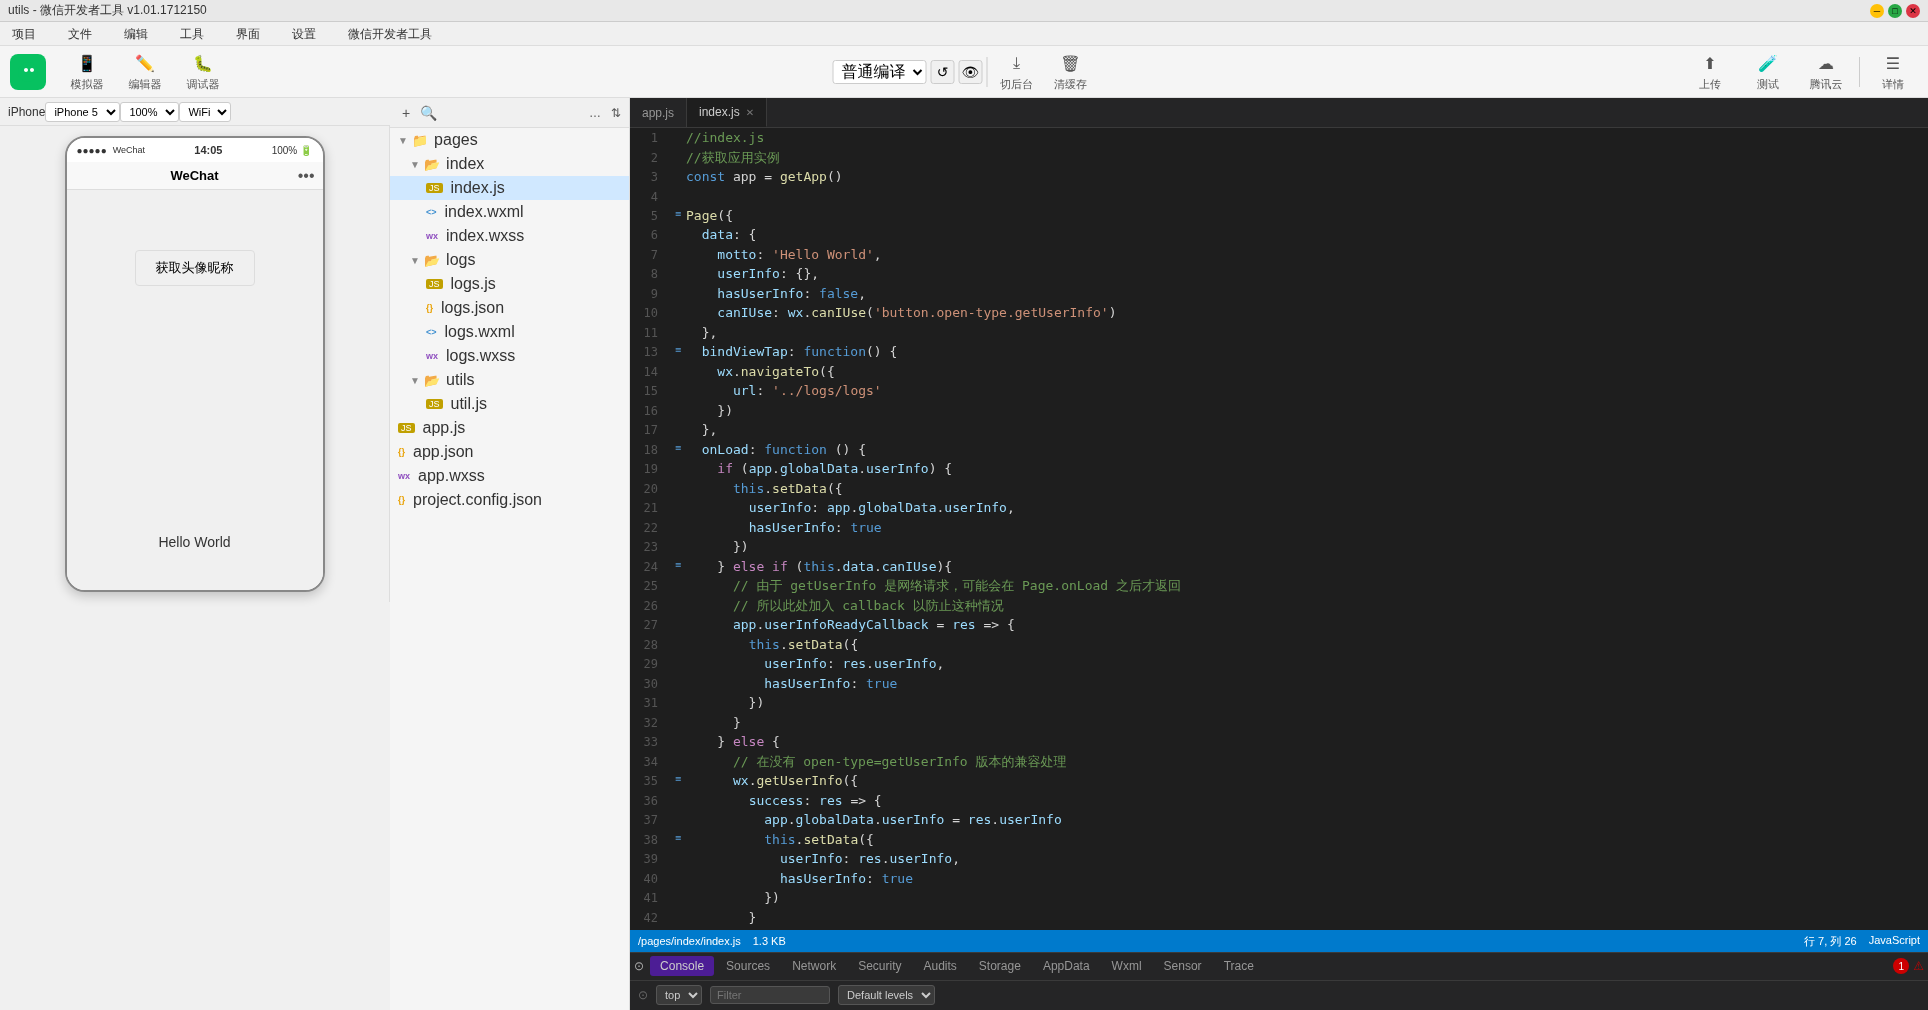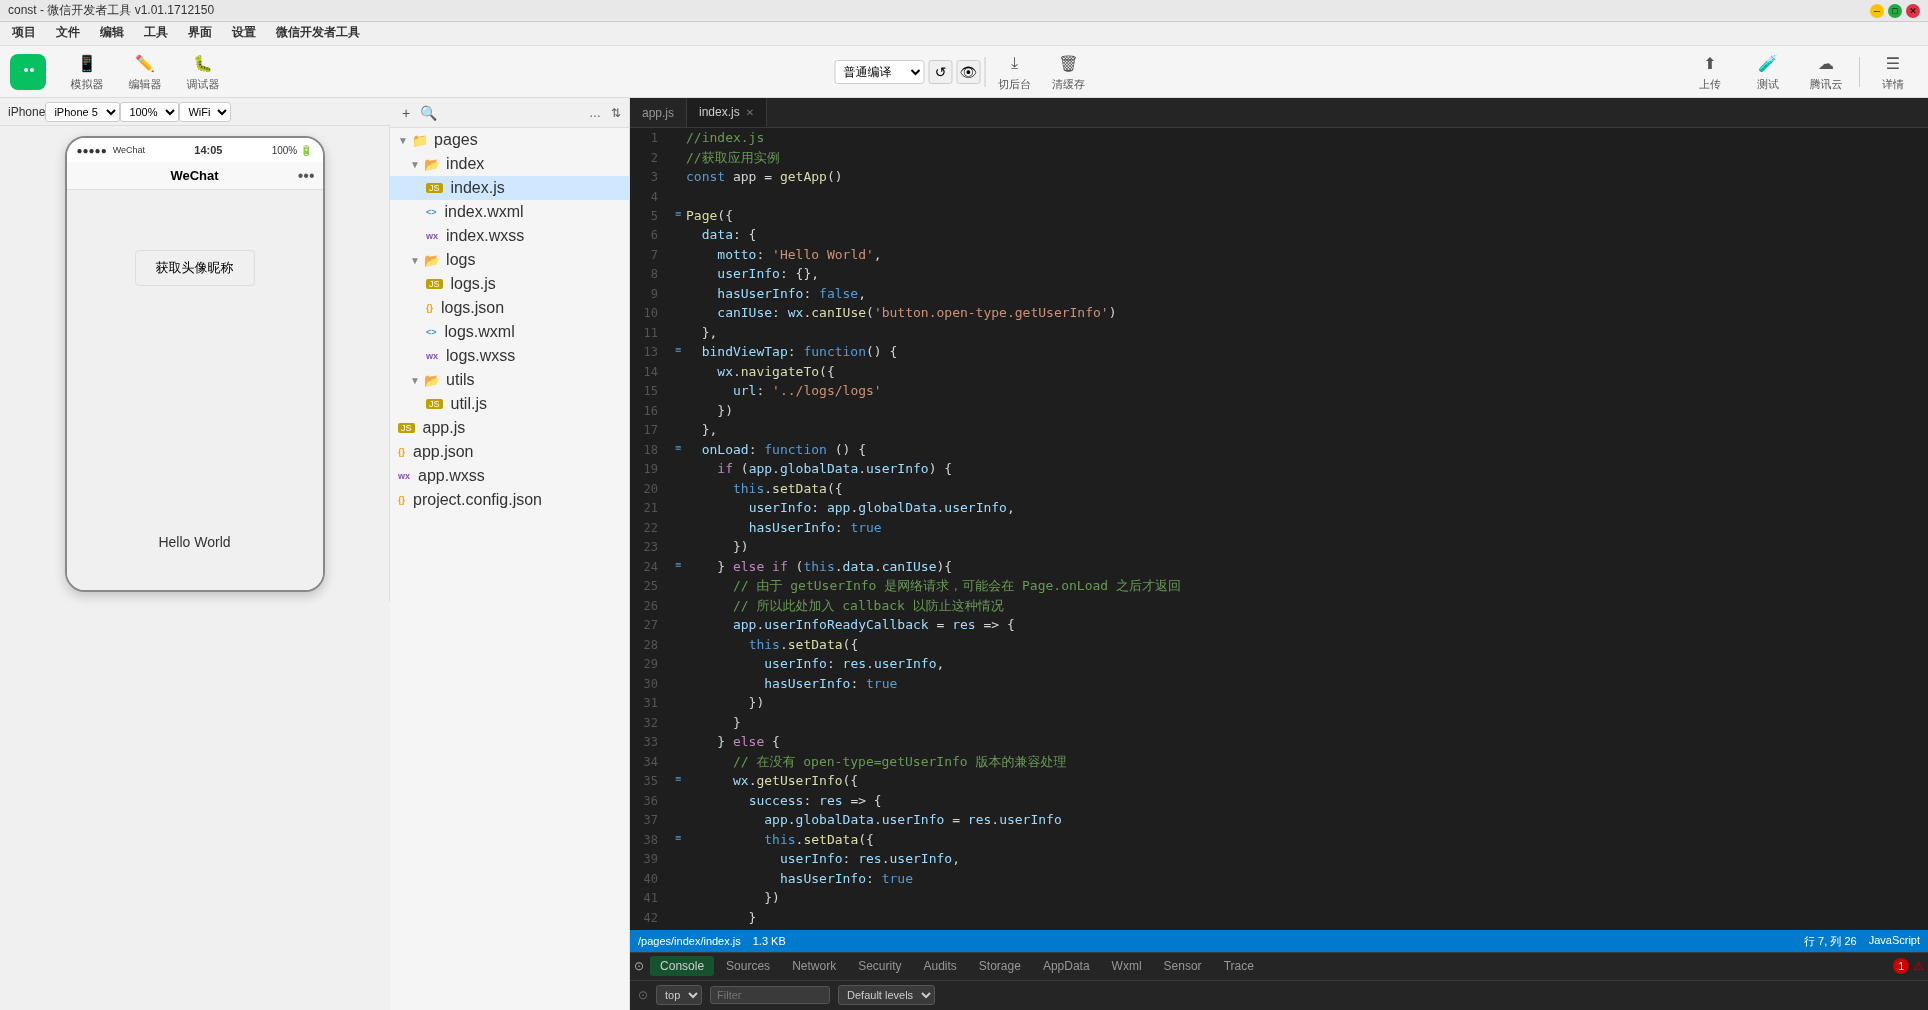--- a/index.html
+++ b/index.html
@@ -21,24 +21,23 @@
     #titlebar .win-btn.minimize { background: #ffc107; }
     #titlebar .win-btn.maximize { background: #28a745; }
     #titlebar .win-btn.close { background: #dc3545; }
 
     
     #menubar {
       background: #f0f0f0;
       border-bottom: 1px solid #ddd;
       height: 24px;
       display: flex;
-      align-items: flex-start;
+      align-items: flex-end;
       padding: 0 4px;
-      gap: 4px;
-      font-weight: bold;
+      gap: 16px;
     }
     .menu-item {
       padding: 2px 8px;
       cursor: pointer;
       border-radius: 3px;
       font-size: 12px;
       color: #333;
     }
 
     
@@ -307,21 +306,21 @@
       padding: 0 4px;
       gap: 2px;
     }
     .bottom-tab {
       padding: 3px 10px;
       font-size: 12px;
       color: #969696;
       cursor: pointer;
       border-radius: 3px;
     }
-    .bottom-tab.active { color: #ccc; background: #14532d; }
+    .bottom-tab.active { color: #ccc; background: #4c1d95; }
     .bottom-bar {
       height: 30px;
       display: flex;
       align-items: center;
       padding: 0 8px;
       gap: 8px;
       background: #252526;
     }
     .console-select {
       background: #3a3a3a;
@@ -346,21 +345,21 @@
       color: #ccc;
       font-size: 11px;
       padding: 2px 4px;
       border-radius: 3px;
     }
     .compile-select {
       height: 24px;
       background: white;
       border: 1px solid #ccc;
       border-radius: 3px;
-      font-size: 12px;
+      font-size: 16px;
       padding: 0 4px;
       min-width: 90px;
     }
     .compile-btn {
       height: 24px;
       width: 24px;
       background: #f0f0f0;
       border: 1px solid #ccc;
       border-radius: 3px;
       cursor: pointer;
@@ -424,21 +423,21 @@
       justify-content: center;
       margin-left: 2px;
     }
   </style>
 </head>
 <body>
 
 <div id="wrapper">
 
   <div id="titlebar">
-    <span>const - 微信开发者工具 v1.01.1712150</span>
+    <span>utils - 微信开发者工具 v1.01.1712150</span>
     <div class="win-controls" style="margin-left:auto;display:flex;gap:4px;">
       <button class="win-btn minimize">─</button>
       <button class="win-btn maximize">□</button>
       <button class="win-btn close">✕</button>
     </div>
   </div>
 
   <div id="menubar">
     <span class="menu-item">项目</span>
     <span class="menu-item">文件</span>

